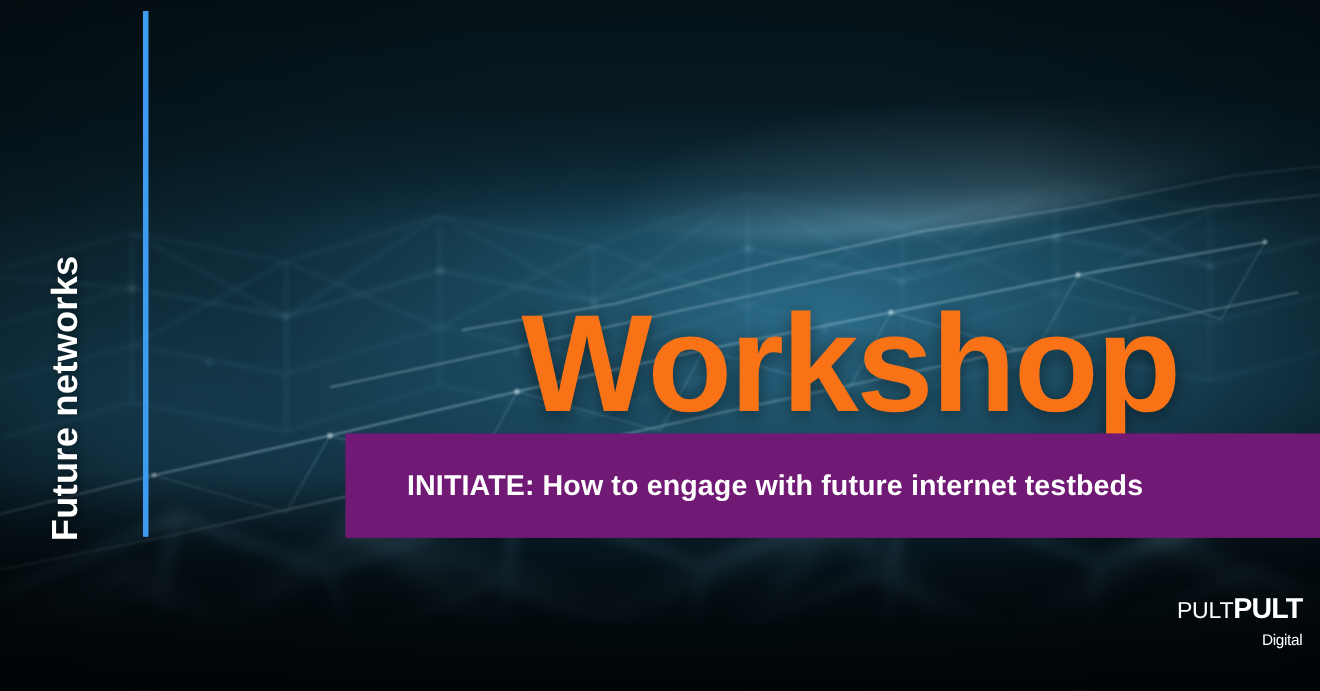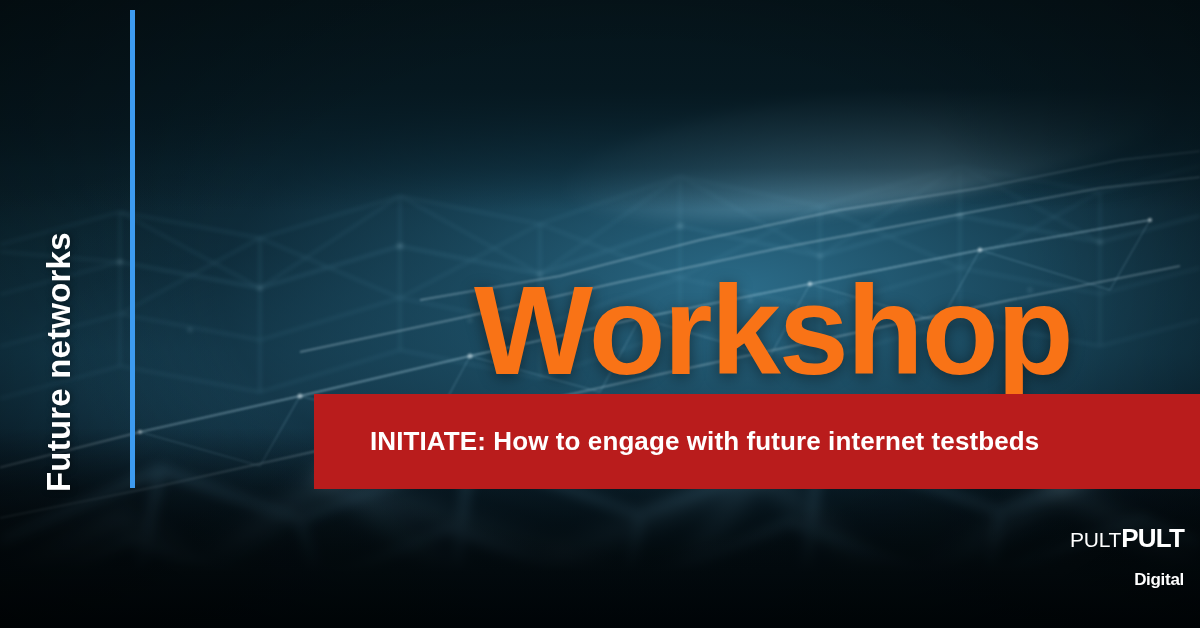--- a/index.html
+++ b/index.html
@@ -105,21 +105,21 @@
     text-shadow: 0 3px 16px rgba(0,0,0,0.45);
   }
 
   
   .banner {
     position: absolute;
     left: 314px;
     top: 394px;
     width: 886px;
     height: 95px;
-    background: #b91c1c;
+    background: #701a75;
   }
   .banner-text {
     position: absolute;
     left: 56px;
     top: 0;
     height: 95px;
     display: flex;
     align-items: center;
     color: #ffffff;
     font-size: 26px;
@@ -149,23 +149,23 @@
     font-size: 21px;
     letter-spacing: -0.2px;
   }
   .logo-pult {
     font-weight: 700;
     font-size: 26px;
     letter-spacing: -0.8px;
   }
   .logo-sub {
     display: block;
-    margin-top: 20px;
-    font-size: 17px;
-    font-weight: 700;
+    margin-top: 7px;
+    font-size: 14px;
+    font-weight: 400;
     letter-spacing: -0.3px;
   }
 </style>
 </head>
 <body>
 
 <div id="poster">
 
   <div class="bg-base"></div>
 

